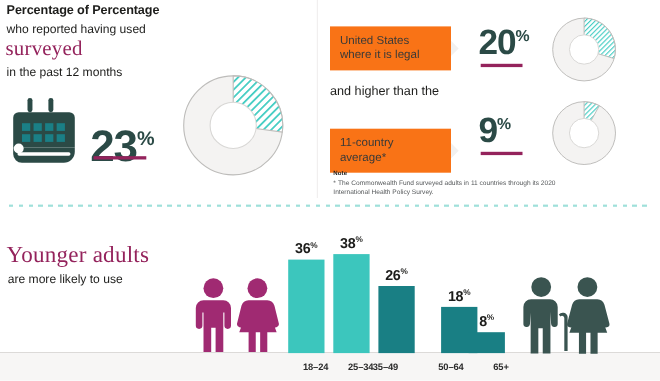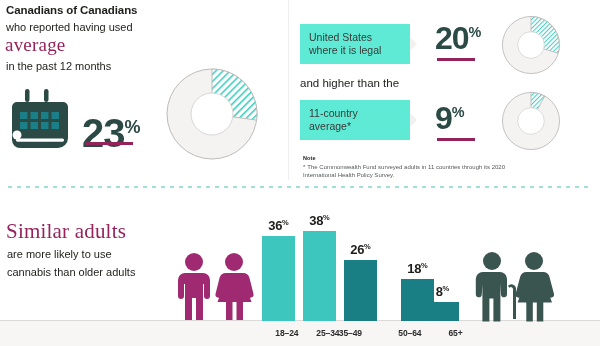--- a/index.html
+++ b/index.html
@@ -87,40 +87,40 @@
   
   #tr-line1 {
     left: 300px; top: 4px;
     font-size: 11.5px;
   }
   #tr-line2 {
     left: 300px; top: 77px;
     font-size: 11.5px;
   }
   .callout {
-    background: #5eead4;
+    background: #f97316;
     font-size: 10.5px;
     color: #3a3a38;
     line-height: 13px;
     padding: 7px 9px 7px 9px;
     position: absolute;
   }
   .callout::after {
     content: "";
     position: absolute;
     right: -7px;
     top: 50%;
     margin-top: -7px;
     width: 0; height: 0;
     border-top: 7px solid transparent;
     border-bottom: 7px solid transparent;
     border-left: 7px solid #f2f1f0;
   }
   #callout-us { left: 300px; top: 24px; width: 92px; }
-  #callout-avg { left: 300px; top: 100px; width: 92px; }
+  #callout-avg { left: 300px; top: 117px; width: 92px; }
 
   #tr-pct1 { left: 435px; top: 22px; font-size: 32px; }
   #tr-rule1 { left: 437px; top: 58px; width: 38px; }
   #tr-pct2 { left: 435px; top: 102px; font-size: 32px; }
   #tr-rule2 { left: 437px; top: 138px; width: 38px; }
 
   
   #note-block { left: 303px; top: 155px; }
   #note-title {
     font-size: 5.5px;
@@ -219,23 +219,23 @@
 
   
   #people-young { left: 172px; top: 252px; }
   #people-old { left: 470px; top: 250px; }
 </style>
 </head>
 <body>
 
 <div class="page">
 
-  <div class="abs" id="tl-line1">Canadians of Canadians</div>
+  <div class="abs" id="tl-line1">Percentage of Percentage</div>
   <div class="abs" id="tl-line2">who reported having used</div>
-  <div class="abs" id="tl-word">average</div>
+  <div class="abs" id="tl-word">surveyed</div>
   <div class="abs" id="tl-line4">in the past 12 months</div>
 
   <div class="abs" id="cal-icon">
     <svg width="64" height="62" viewBox="0 0 64 62">
 
       <rect x="17" y="1" width="4.5" height="13" rx="2.2" fill="#2b4a46"></rect>
       <rect x="36" y="1" width="4.5" height="13" rx="2.2" fill="#2b4a46"></rect>
 
       <path d="M4 14 h51 a5 5 0 0 1 5 5 v27 h-56 v-27 a5 5 0 0 1 5 -5 z" fill="#2b4a46"></path>
 
@@ -315,23 +315,22 @@
     </svg>
   </div>
 
   <div class="abs" id="note-block">
     <div id="note-title">Note</div>
     <div id="note-body"><span class="star">*</span><span>The Commonwealth Fund surveyed adults in 11 countries through its 2020 International Health Policy Survey.</span></div>
   </div>
 
   <div class="abs" id="dash-divider"></div>
 
-  <div class="abs" id="bl-head">Similar adults</div>
+  <div class="abs" id="bl-head">Younger adults</div>
   <div class="abs" id="bl-sub1">are more likely to use</div>
-  <div class="abs" id="bl-sub2">cannabis than older adults</div>
 
   <div class="abs" id="ground-line"></div>
   <div class="abs" id="ground"></div>
 
   <div class="abs" id="people-young">
     <svg width="86" height="70" viewBox="0 0 86 70">
       <g fill="#a02a72">
 
         <circle cx="22" cy="10" r="9"></circle>
         <path d="M13 21 h18 a7 7 0 0 1 7 7 v16 a3 3 0 0 1 -6 0 v-12 h-1 v36 h-7 v-22 h-4 v22 h-7 v-36 h-1 v12 a3 3 0 0 1 -6 0 v-16 a7 7 0 0 1 7 -7 z"></path>

